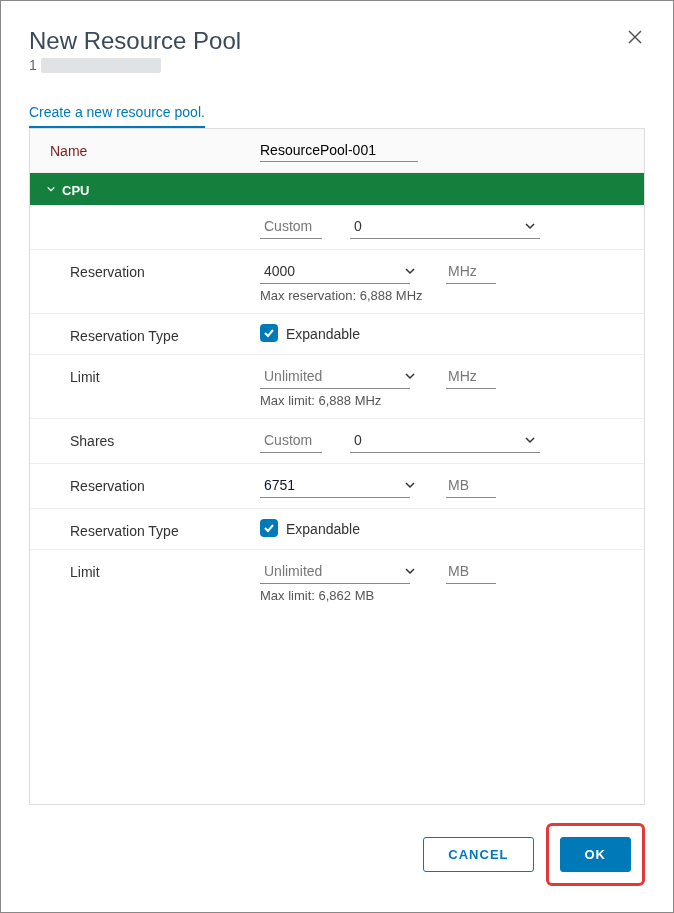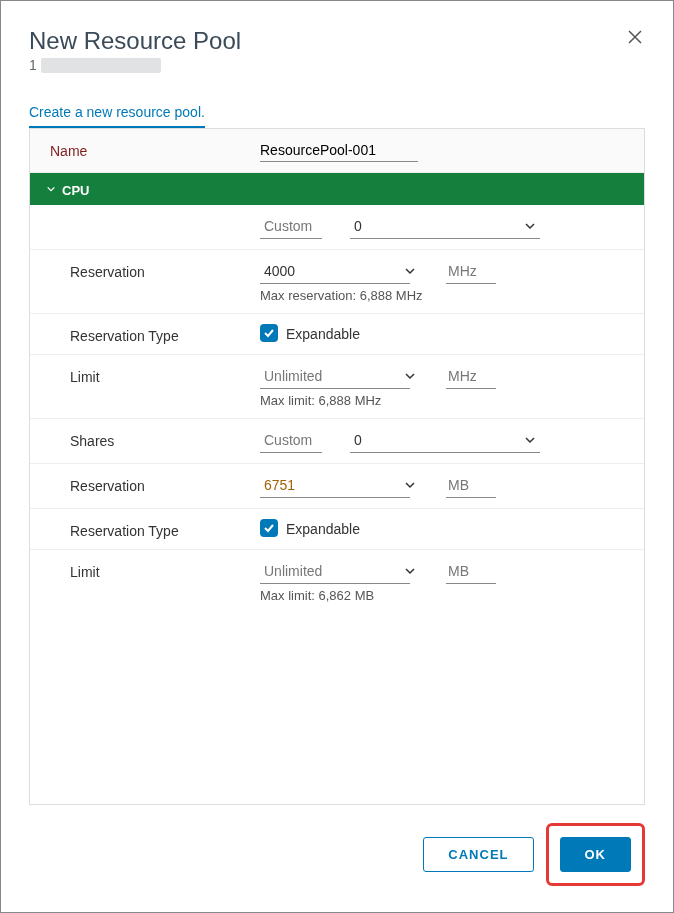--- a/index.html
+++ b/index.html
@@ -191,21 +191,21 @@
             </div>
           </div>
         </div>
       </div>
 
       <div class="row">
         <div class="row-label">Reservation</div>
         <div class="row-content">
           <div class="inline">
             <div class="sel-wrap" style="width:160px;">
-              <input class="under-input" style="width: 150px; color: #a16207;" value="6751">
+              <input class="under-input" style="width: 150px; color: #0f172a;" value="6751">
               <span class="chev">
                 <svg viewBox="0 0 12 12">
                     <path d="M2 4 L6 8 L10 4" stroke="#333" stroke-width="1.5" fill="none"></path>
                   </svg>
               </span>
             </div>
             <input class="unit-box" readonly="" value="MB" style="">
           </div>
         </div>
       </div>

